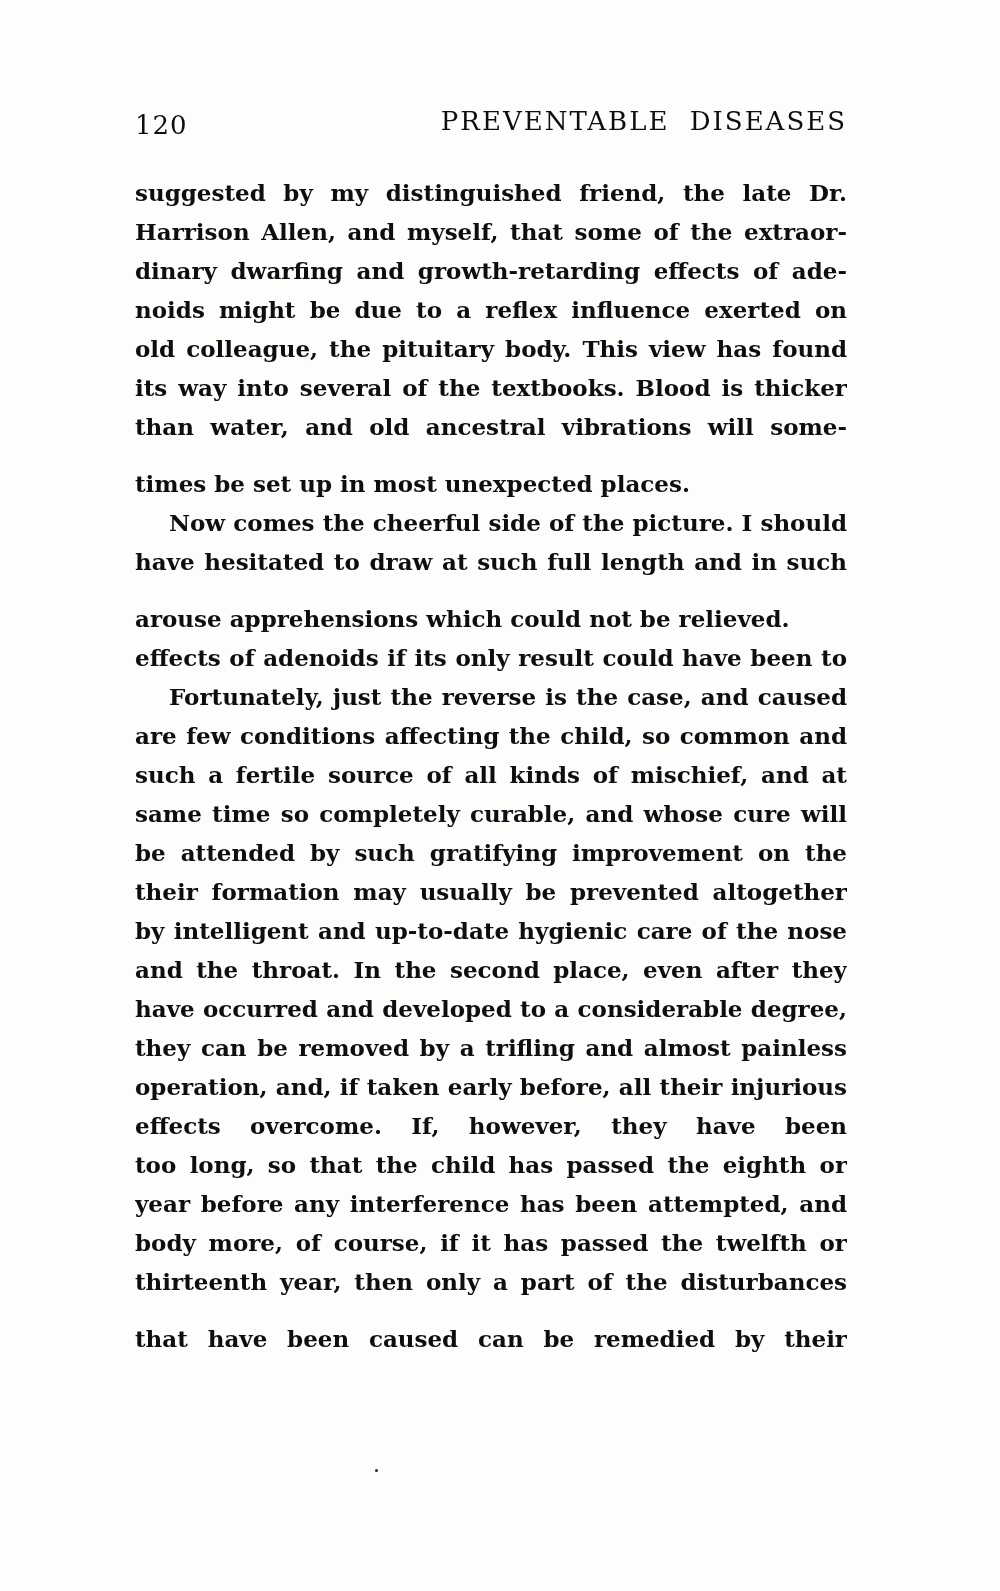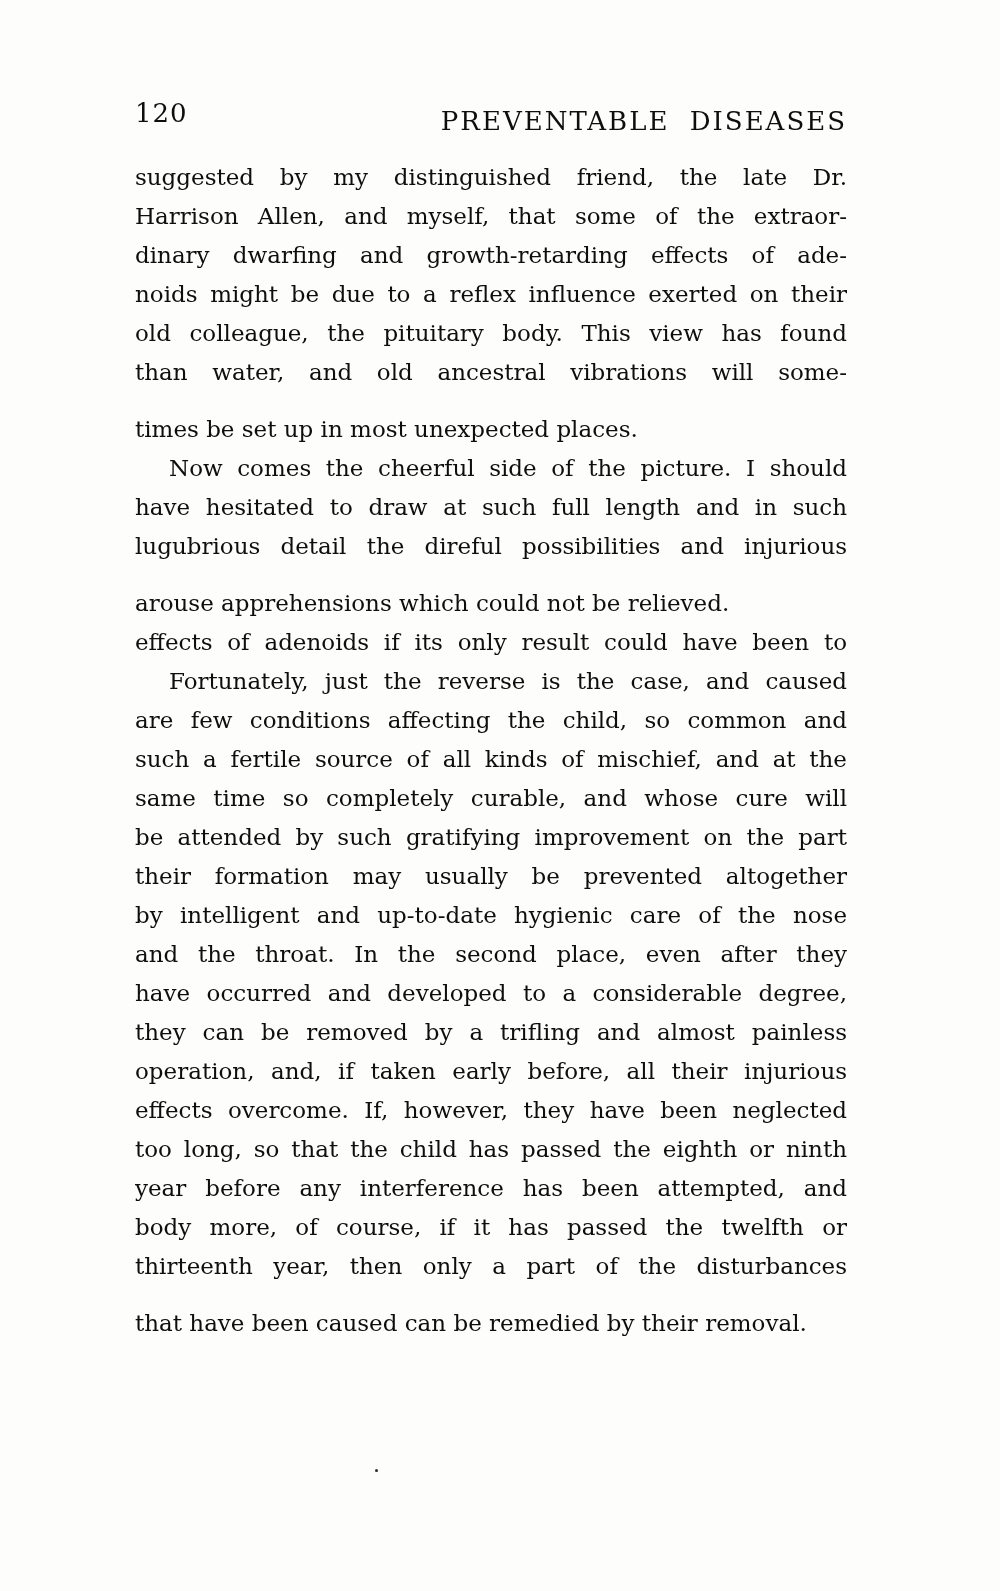--- a/index.html
+++ b/index.html
@@ -19,42 +19,43 @@
   .running-header {
     position: absolute;
     top: 98px;
     left: 135px;
     width: 712px;
     height: 34px;
   }
   .page-number {
     position: absolute;
     left: 0;
-    top: 0;
+    top: 12px;
     font-size: 26px;
     letter-spacing: 1px;
     font-weight: normal;
   }
   .header-title {
     position: absolute;
     left: 0;
     top: 8px;
     width: 100%;
     text-align: right;
     font-size: 26px;
     letter-spacing: 2px;
     word-spacing: 10px;
     font-weight: normal;
     white-space: nowrap;
   }
   .body-text {
     position: absolute;
-    top: 158px;
+    top: 173px;
     left: 135px;
     width: 712px;
+    font-weight: bold;
   }
   .paragraph {
     margin: 0;
     padding: 0;
   }
   .line {
     font-size: 23px;
     line-height: 39px;
     height: 39px;
     text-align: justify;
@@ -87,27 +88,27 @@
     <span class="page-number">120</span>
     <span class="header-title">PREVENTABLE DISEASES</span>
   </div>
   <div class="body-text">
       <div class="paragraph">
         <div class="line">suggested by my distinguished friend, the late Dr.</div>
         <div class="line">Harrison Allen, and myself, that some of the extraor-</div>
         <div class="line">dinary dwarfing and growth-retarding effects of ade-</div>
         <div class="line">noids might be due to a reflex influence exerted on their</div>
         <div class="line">old colleague, the pituitary body.  This view has found</div>
+        <div class="line">its way into several of the textbooks.  Blood is thicker</div>
         <div class="line">than water, and old ancestral vibrations will some-</div>
         <div class="line last">times be set up in most unexpected places.</div>
       </div>
       <div class="paragraph">
         <div class="line indent">Now comes the cheerful side of the picture.  I should</div>
         <div class="line">have hesitated to draw at such full length and in such</div>
-        <div class="line">lugubrious detail the direful possibilities and injurious</div>
         <div class="line last">arouse apprehensions which could not be relieved.</div>
         <div class="line">effects of adenoids if its only result could have been to</div>
       </div>
       <div class="paragraph">
         <div class="line indent">Fortunately, just the reverse is the case, and caused</div>
         <div class="line">are few conditions affecting the child, so common and</div>
         <div class="line">such a fertile source of all kinds of mischief, and at the</div>
         <div class="line">same time so completely curable, and whose cure will</div>
         <div class="line">be attended by such gratifying improvement on the part</div>
         <div class="line">their formation may usually be prevented altogether</div>

